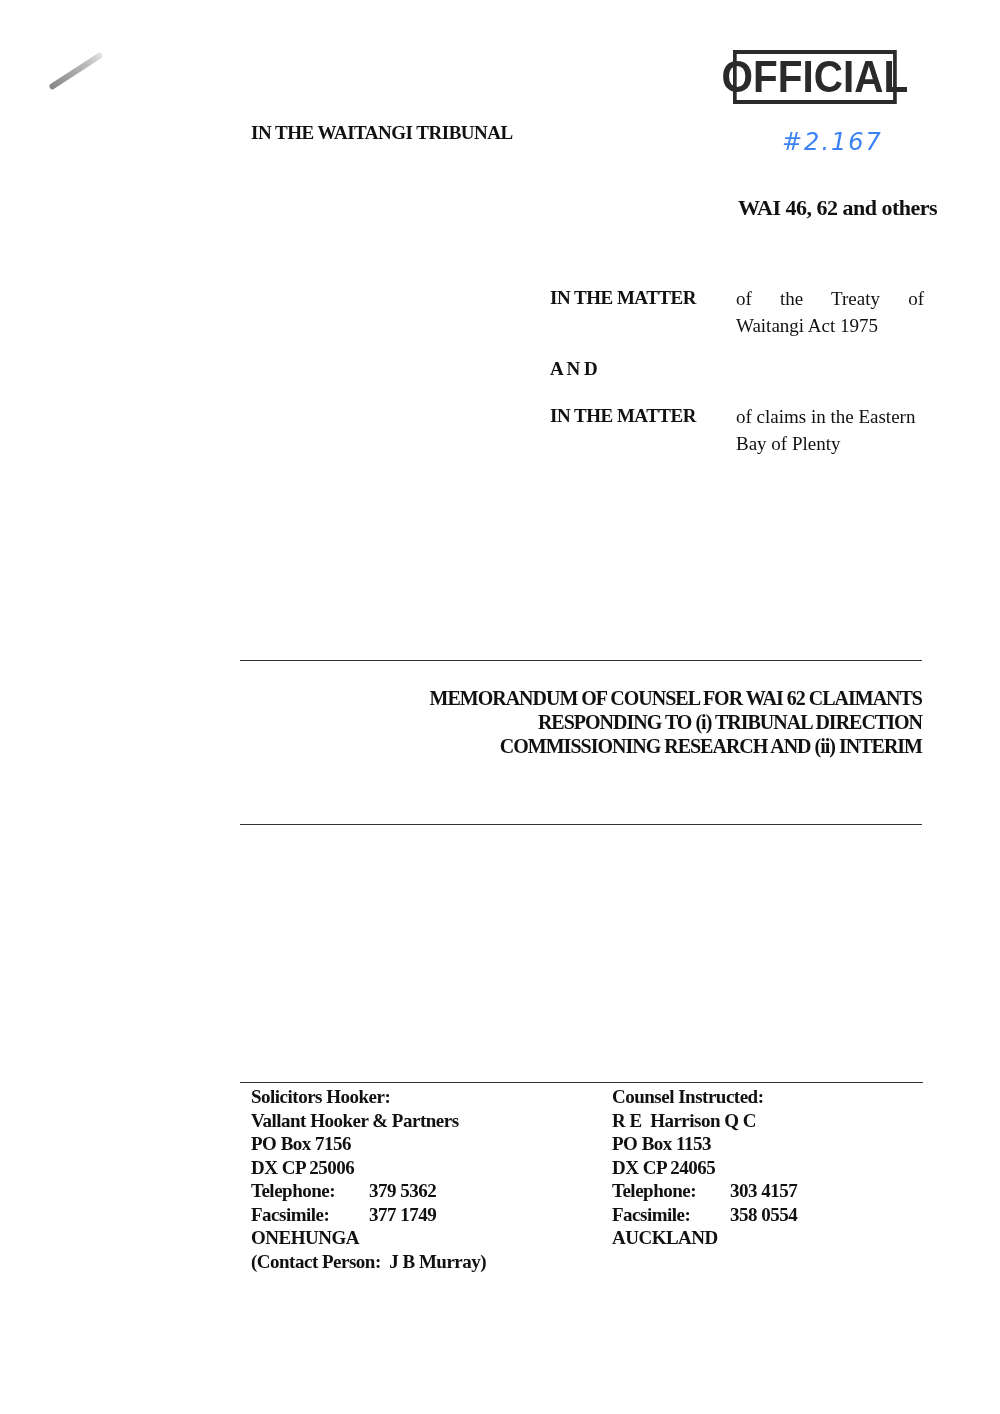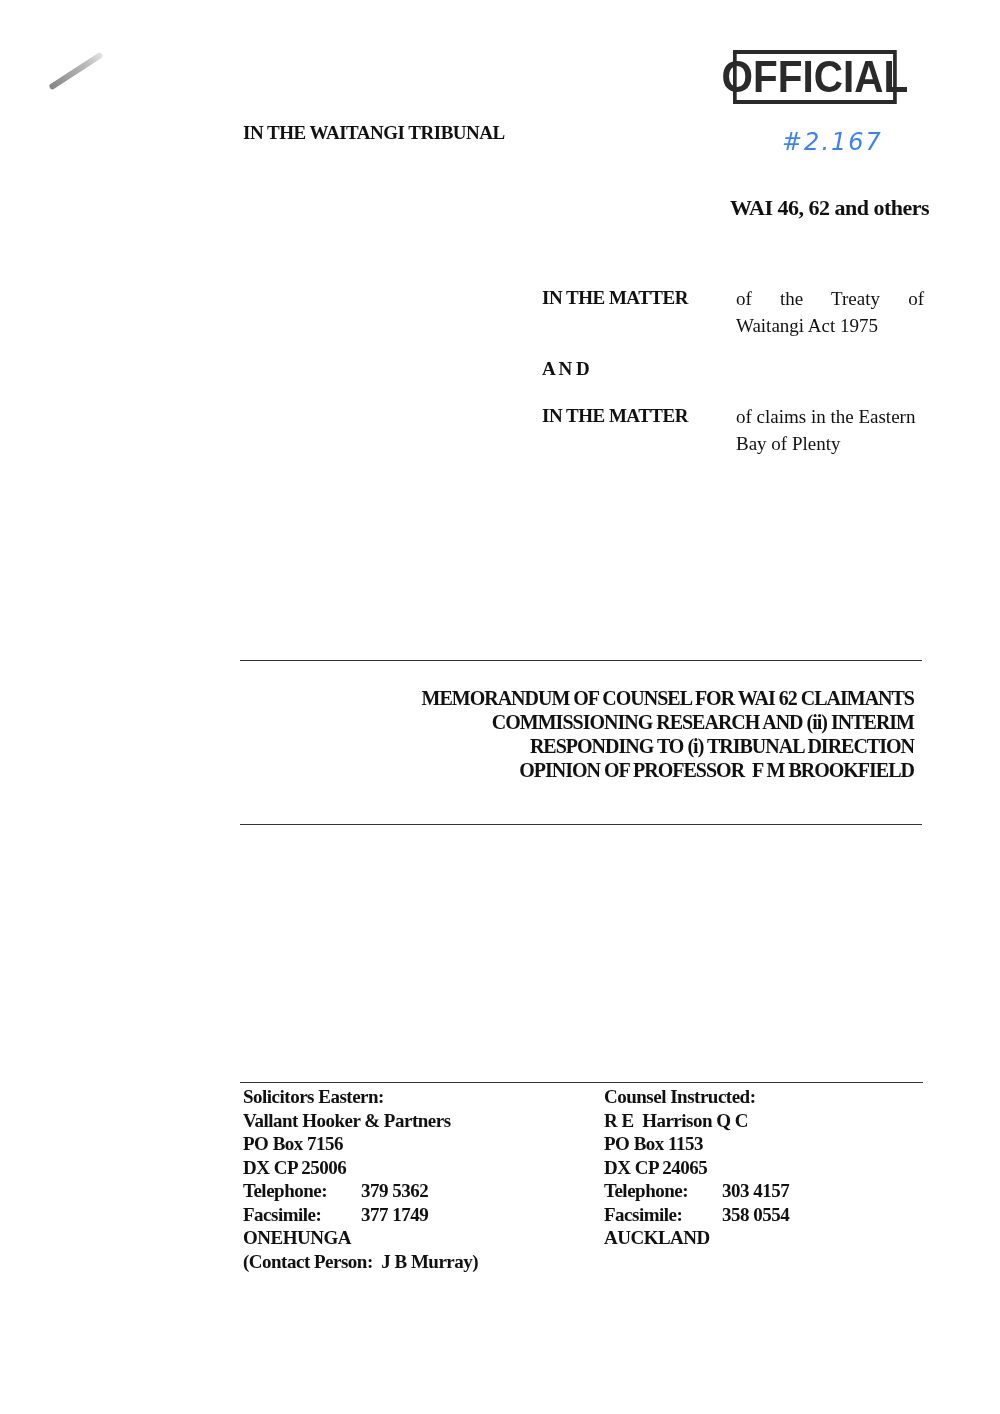--- a/index.html
+++ b/index.html
@@ -1,21 +1,21 @@
 <!DOCTYPE html>
 <html><head>
   <meta charset="utf-8">
   <style>
     html, body { margin: 0; padding: 0; background: #ffffff; }
     body {
       width: 1000px; height: 1414px; position: relative; overflow: hidden;
       font-family: "Liberation Serif", "DejaVu Serif", serif; color: #111;
     }
     .abs { position: absolute; }
-    .bold { font-weight: bold; letter-spacing: -0.5px; }
+    .bold { font-weight: bold; letter-spacing: -0.5px; margin-left: 8px; }
     .mark {
       left: 45px; top: 68px; width: 62px; height: 6px;
       background: linear-gradient(90deg, #666, #aaa 70%, #ddd);
       transform: rotate(-33deg); border-radius: 3px; opacity: 0.8;
     }
     .stamp {
       left: 733px; top: 50px; width: 178px; height: 54px;
       border: 4px solid #2a2a2a; box-sizing: border-box;
       display: flex; align-items: center; justify-content: center;
       font-family: "Liberation Sans", "DejaVu Sans", sans-serif;
@@ -64,31 +64,30 @@
 <div class="abs bold matter-label" style="top:405px;">IN THE MATTER</div>
 <div class="abs matter-text" style="top:403px;">
   <div>of claims in the Eastern</div>
   <div>Bay of Plenty</div>
 </div>
 
 <div class="abs rule" style="left:240px; top:660px; width:682px;"></div>
 
 <div class="abs bold title">
   <div>MEMORANDUM OF COUNSEL FOR WAI 62 CLAIMANTS</div>
+  <div>RESPONDING TO (i) TRIBUNAL DIRECTION</div>
   <div>COMMISSIONING RESEARCH AND (ii) INTERIM</div>
-  <div>RESPONDING TO (i) TRIBUNAL DIRECTION</div>
-  <div style="white-space:pre;">OPINION OF PROFESSOR  F M BROOKFIELD</div>
 </div>
 
 <div class="abs rule" style="left:240px; top:824px; width:682px;"></div>
 
 <div class="abs rule" style="left:240px; top:1082px; width:683px;"></div>
 
 <div class="abs bold col" style="left:243px; top:1085px;">
-  <div>Solicitors Eastern:</div>
+  <div>Solicitors Hooker:</div>
   <div>Vallant Hooker &amp; Partners</div>
   <div>PO Box 7156</div>
   <div>DX CP 25006</div>
   <div class="row">
     <span class="k">Telephone:</span>
     <span>379 5362</span>
   </div>
   <div class="row">
     <span class="k">Facsimile:</span>
     <span>377 1749</span>

